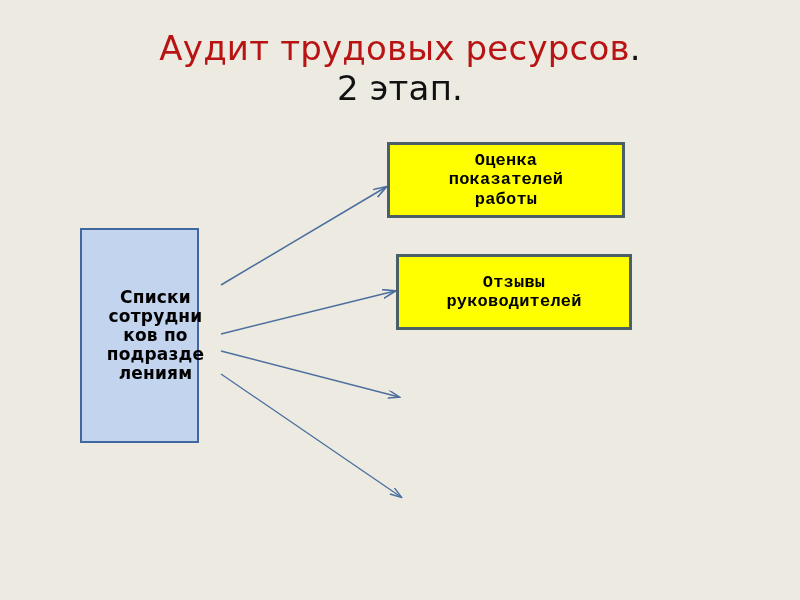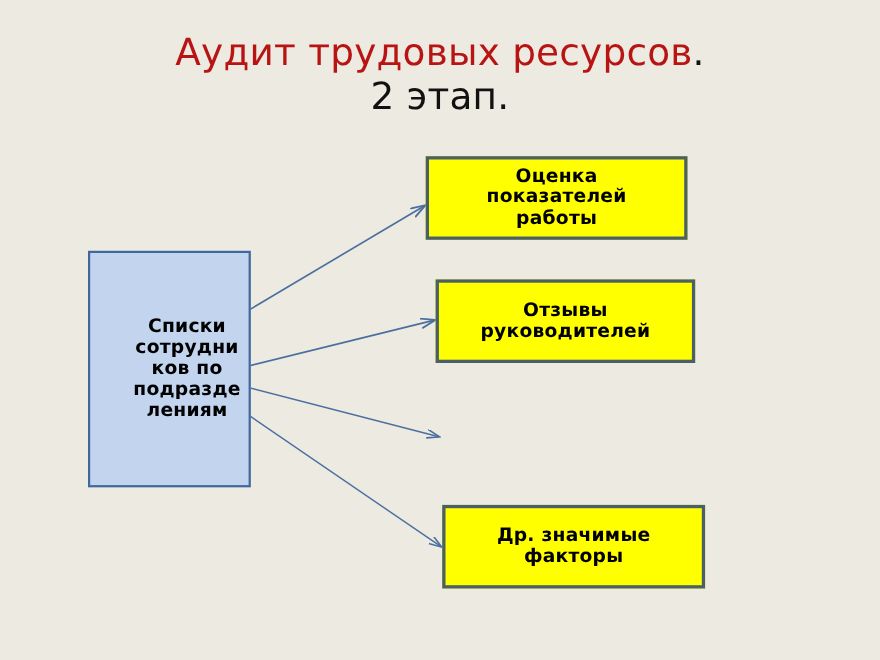--- a/index.html
+++ b/index.html
@@ -75,39 +75,40 @@
     font-weight: bold;
     color: #000000;
     line-height: 1.12;
     white-space: pre-line;
   }
 
   
   #node-source {
     left: 80px;
     top: 228px;
-    width: 148px;
+    width: 119px;
     height: 215px;
     background: #c3d4ef;
     border: 2px solid #41689e;
     padding-left: 32px;
   }
   #node-source .node-text {
     font-size: 17px;
     letter-spacing: 0.2px;
   }
 
   
   .node-yellow {
     background: #ffff00;
     border: 3px solid #4a5f66;
   }
   .node-yellow .node-text {
     font-size: 17px;
     letter-spacing: 0.2px;
+    font-family: Liberation Mono, monospace;
   }
 
   #node-eval      { left: 387px; top: 142px; width: 238px; height: 76px; }
   #node-feedback  { left: 396px; top: 254px; width: 236px; height: 76px; }
   #node-exp       { left: 400px; top: 360px; width: 232px; height: 76px; }
   #node-other     { left: 402px; top: 459px; width: 239px; height: 76px; }
 </style>
 </head>
 <body>
 
@@ -145,20 +146,16 @@
 показателей
 работы</span>
     </div>
 
     <div class="node node-yellow" id="node-feedback">
       <span class="node-text">Отзывы
 руководителей</span>
     </div>
 
 
-    <div class="node node-yellow" id="node-other">
-      <span class="node-text">Др. значимые
-факторы</span>
-    </div>
 
   </div>
 
 </div>
 
 </body></html>

